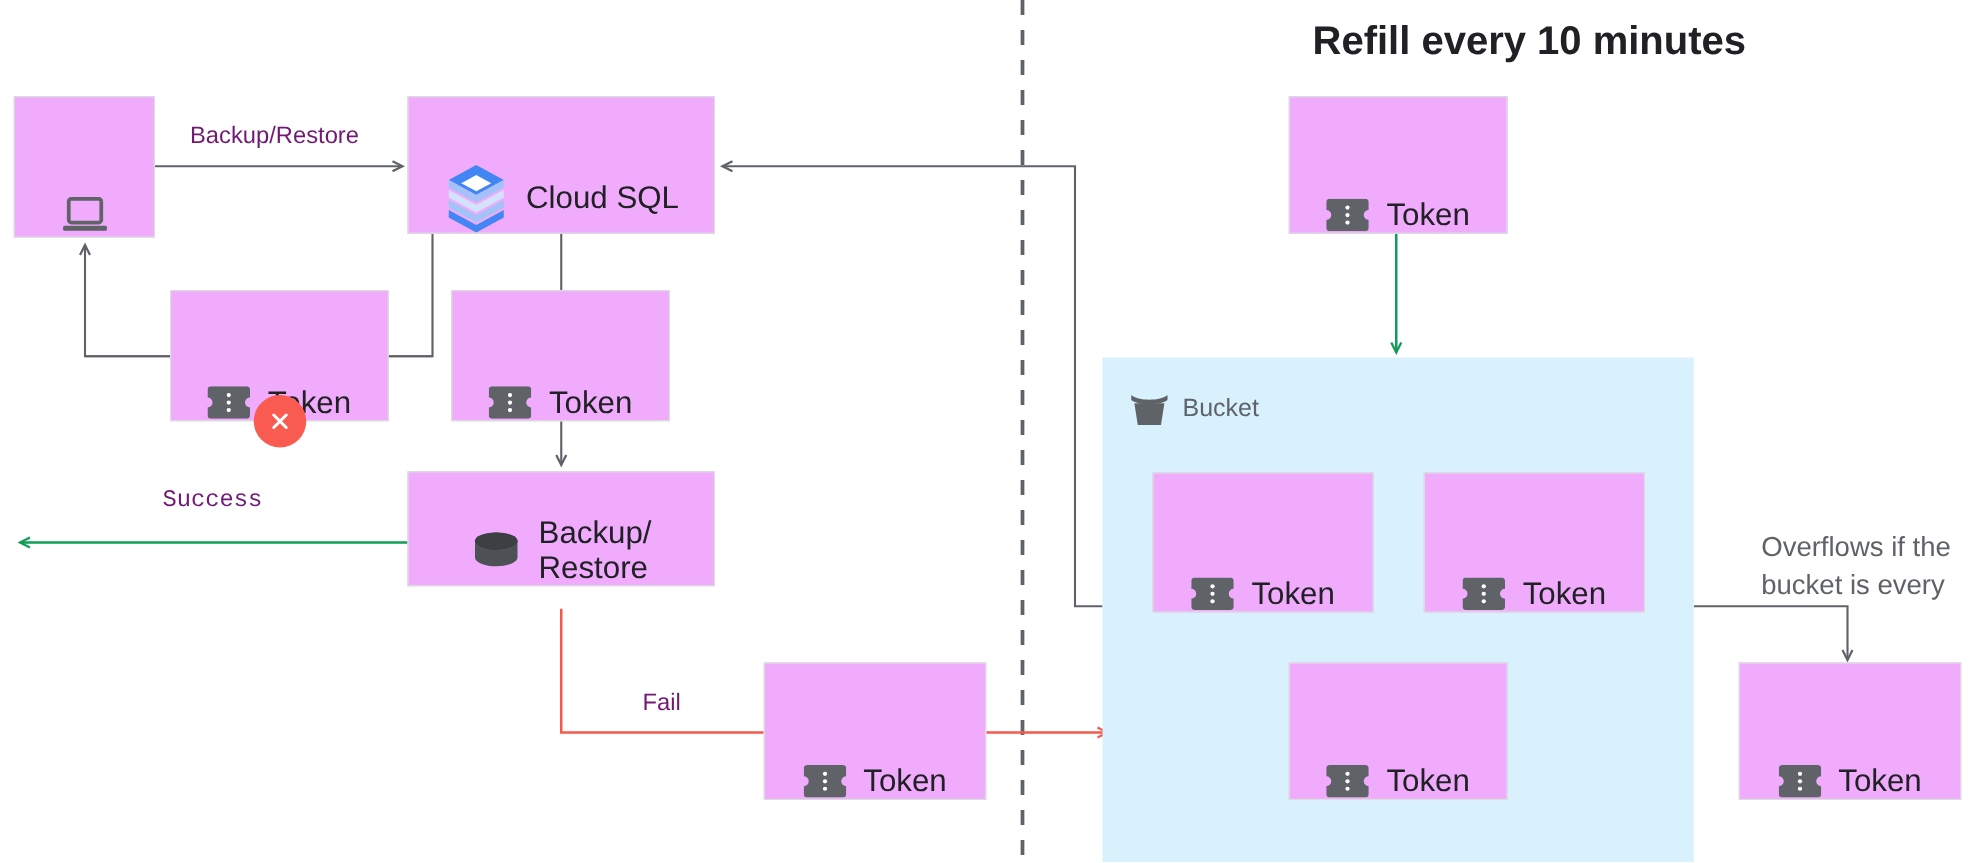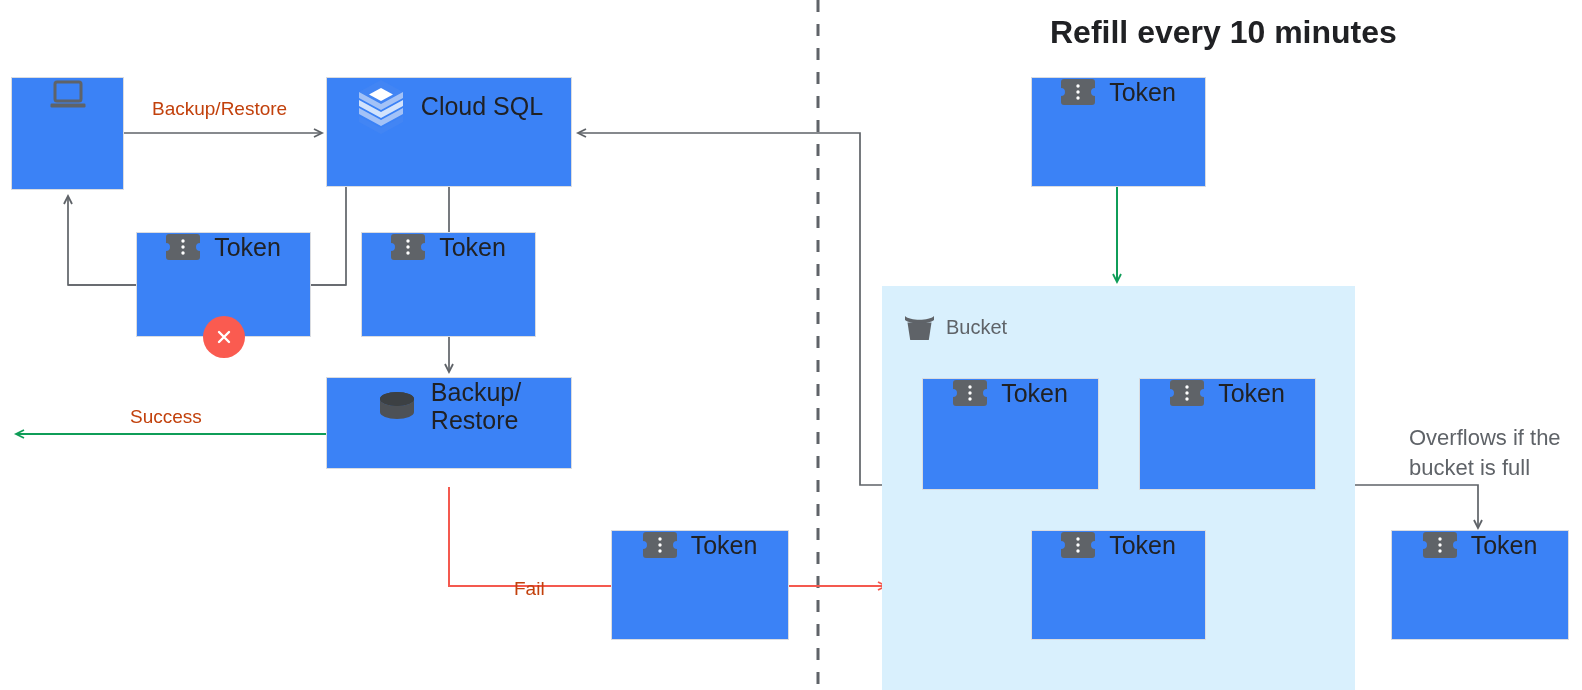--- a/index.html
+++ b/index.html
@@ -1,24 +1,24 @@
 <!DOCTYPE html>
 <html><head>
 <meta charset="utf-8">
 <style>
   html,body{margin:0;padding:0;background:#ffffff;}
   body{font-family:"Liberation Sans","DejaVu Sans",sans-serif;}
   #canvas{position:relative;width:1582px;height:690px;overflow:hidden;background:#fff;}
   .svg-layer{position:absolute;left:0;top:0;width:1582px;height:690px;pointer-events:none;}
-  .node{position:absolute;box-sizing:border-box;background:#3b82f6;border:1px solid #dadce0;
-        display:flex;align-items:flex-start;justify-content:center;}
+  .node{position:absolute;box-sizing:border-box;background:#f0abfc;border:1px solid #dadce0;
+        display:flex;align-items:flex-end;justify-content:center;}
   .node .inner{display:flex;align-items:center;gap:14px;}
   .node-label{font-size:25px;color:#202124;line-height:1.12;white-space:pre-line;}
   .token-icon{width:34px;height:26px;flex:0 0 auto;}
-  .edge-label{position:absolute;color:#c2410c;font-size:19px;line-height:1.3;}
+  .edge-label{position:absolute;color:#701a75;font-size:19px;line-height:1.3;}
   #title{position:absolute;font-size:32px;font-weight:bold;color:#202124;}
   #bucket-region{position:absolute;background:#d9f0fd;}
   #bucket-header{position:absolute;display:flex;align-items:center;gap:10px;}
   #bucket-header .bucket-label{font-size:20px;color:#5f6368;}
   .fail-x{position:absolute;width:42px;height:42px;border-radius:50%;
           display:flex;align-items:center;justify-content:center;}
   .cloudsql-logo{width:52px;height:56px;flex:0 0 auto;}
   .laptop-icon{width:40px;height:34px;}
   .db-icon{width:40px;height:36px;flex:0 0 auto;}
 </style>
@@ -211,22 +211,22 @@
         <circle cx="17" cy="7" r="1.7" fill="#fff"></circle>
         <circle cx="17" cy="13" r="1.7" fill="#fff"></circle>
         <circle cx="17" cy="19" r="1.7" fill="#fff"></circle>
       </svg>
       <span class="node-label">Token</span>
     </div>
   </div>
 
   <div class="edge-label" style="left:152px;top:97px;">Backup/Restore</div>
 
-  <div class="edge-label" style="left:130px;top:405px;">Success</div>
-
-  <div class="edge-label" style="left:514px;top:551px;margin-top:26px;">Fail</div>
+  <div class="edge-label" style="left:130px;top:388px;font-family:Liberation Mono, monospace;">Success</div>
+
+  <div class="edge-label" style="left:514px;top:551px;">Fail</div>
 
   <div style="position:absolute;left:1409px;top:423px;color:#5f6368;font-size:22px;line-height:1.35;">
     <div>Overflows if the</div>
-    <div>bucket is full</div>
+    <div>bucket is every</div>
   </div>
 
 </div>
 
 </body></html>

